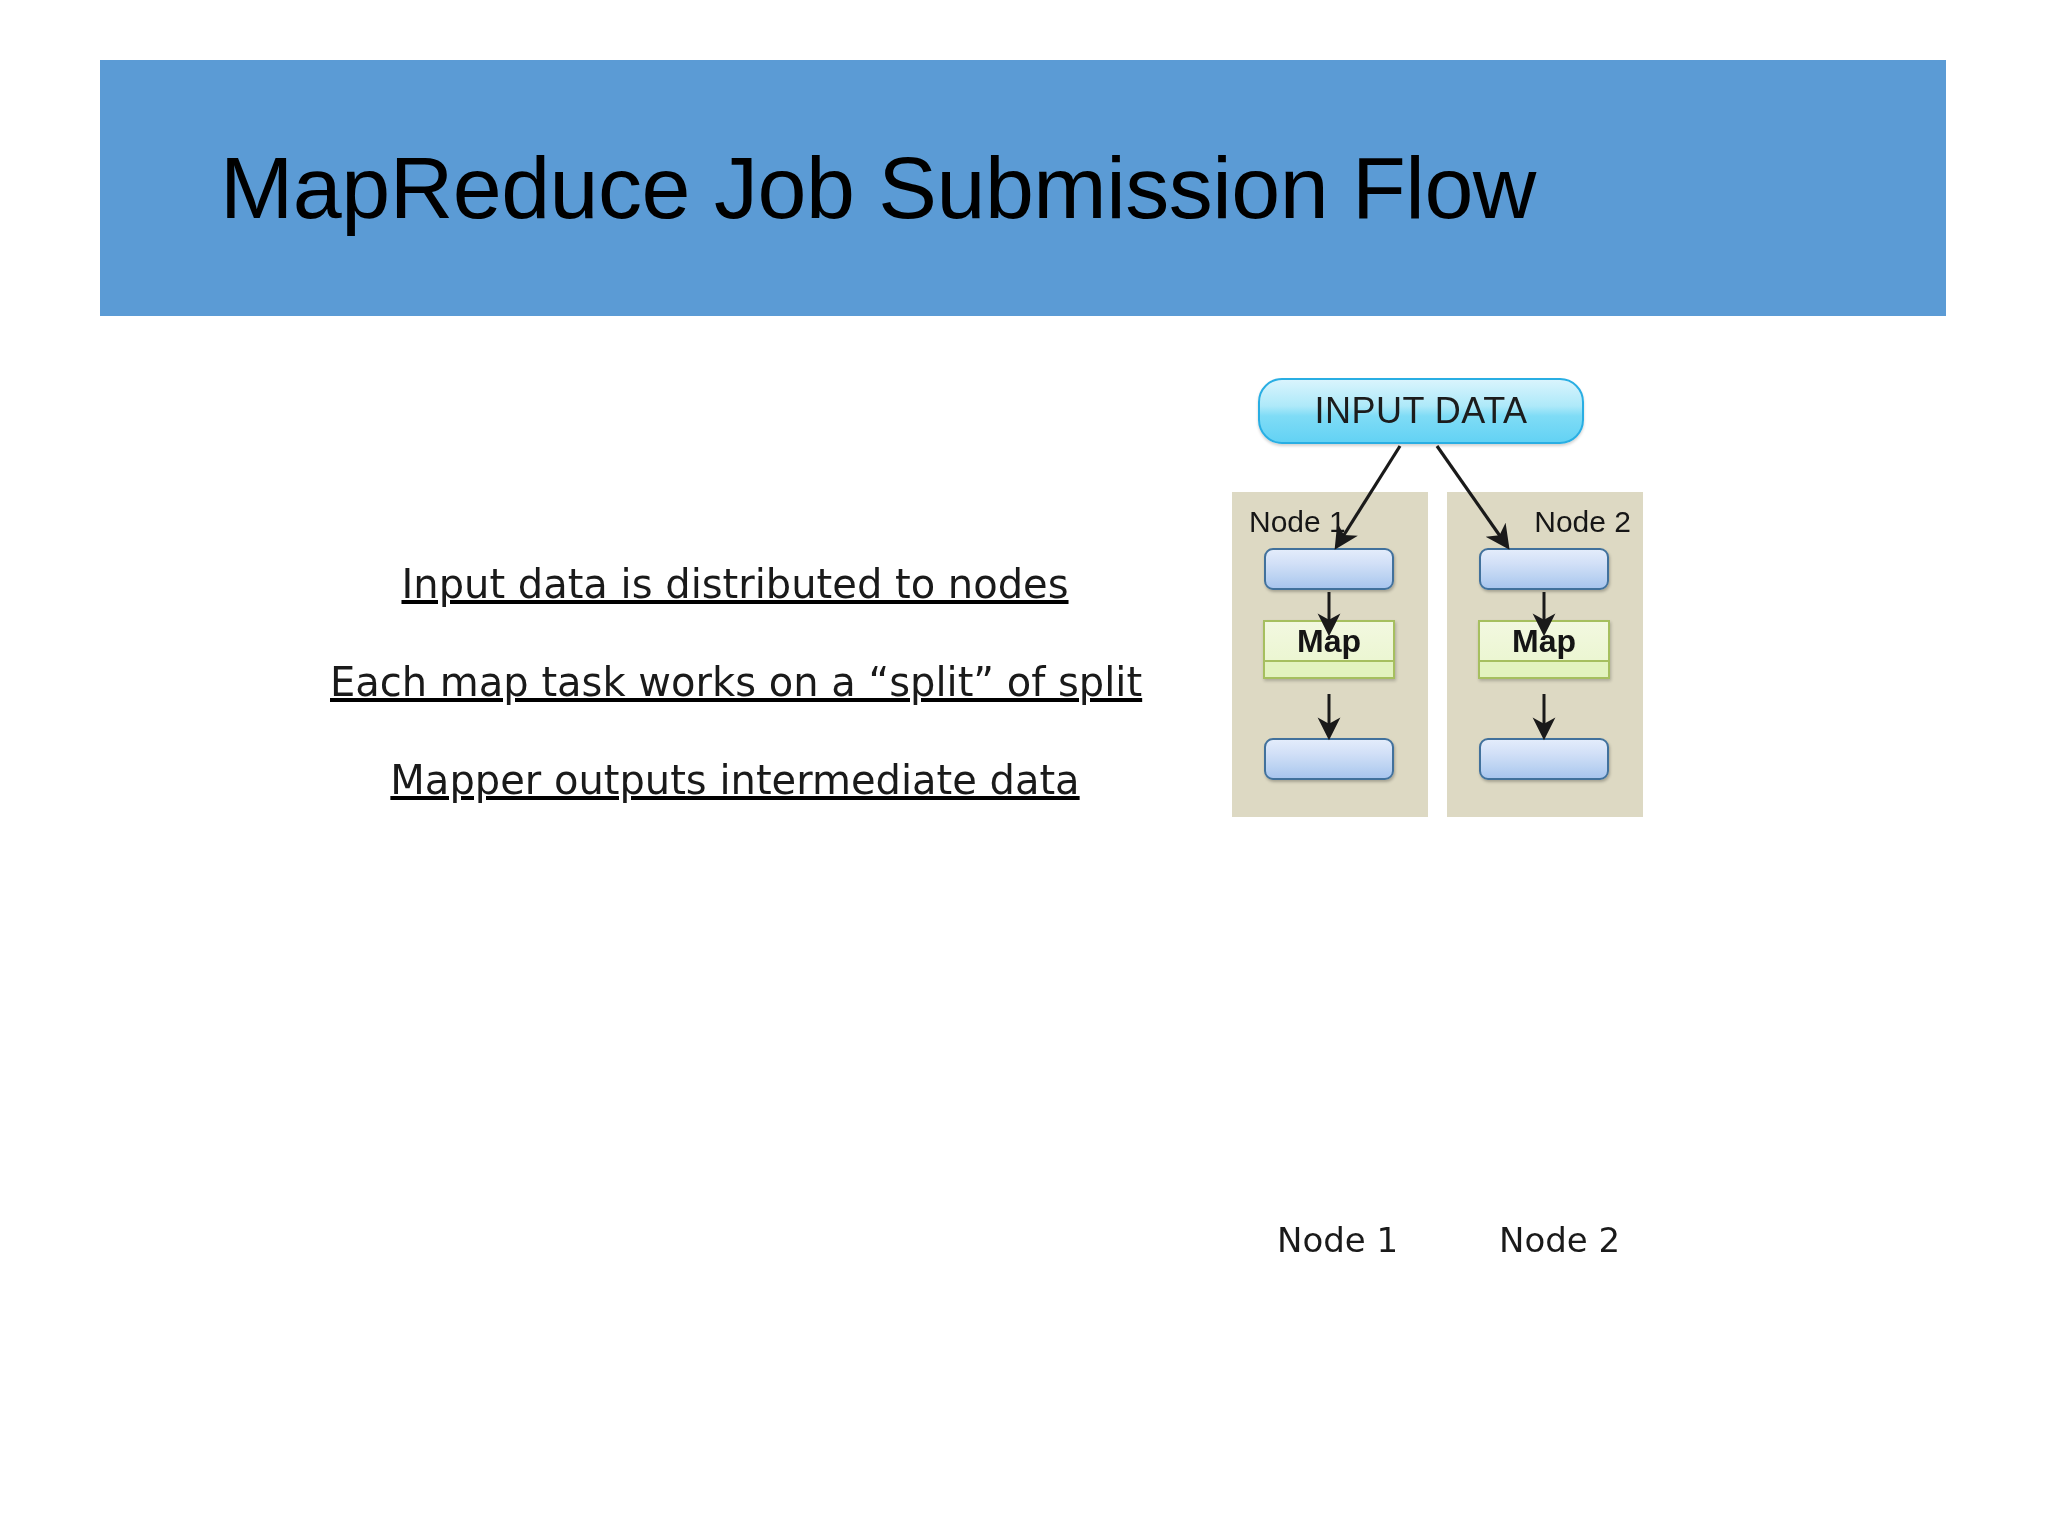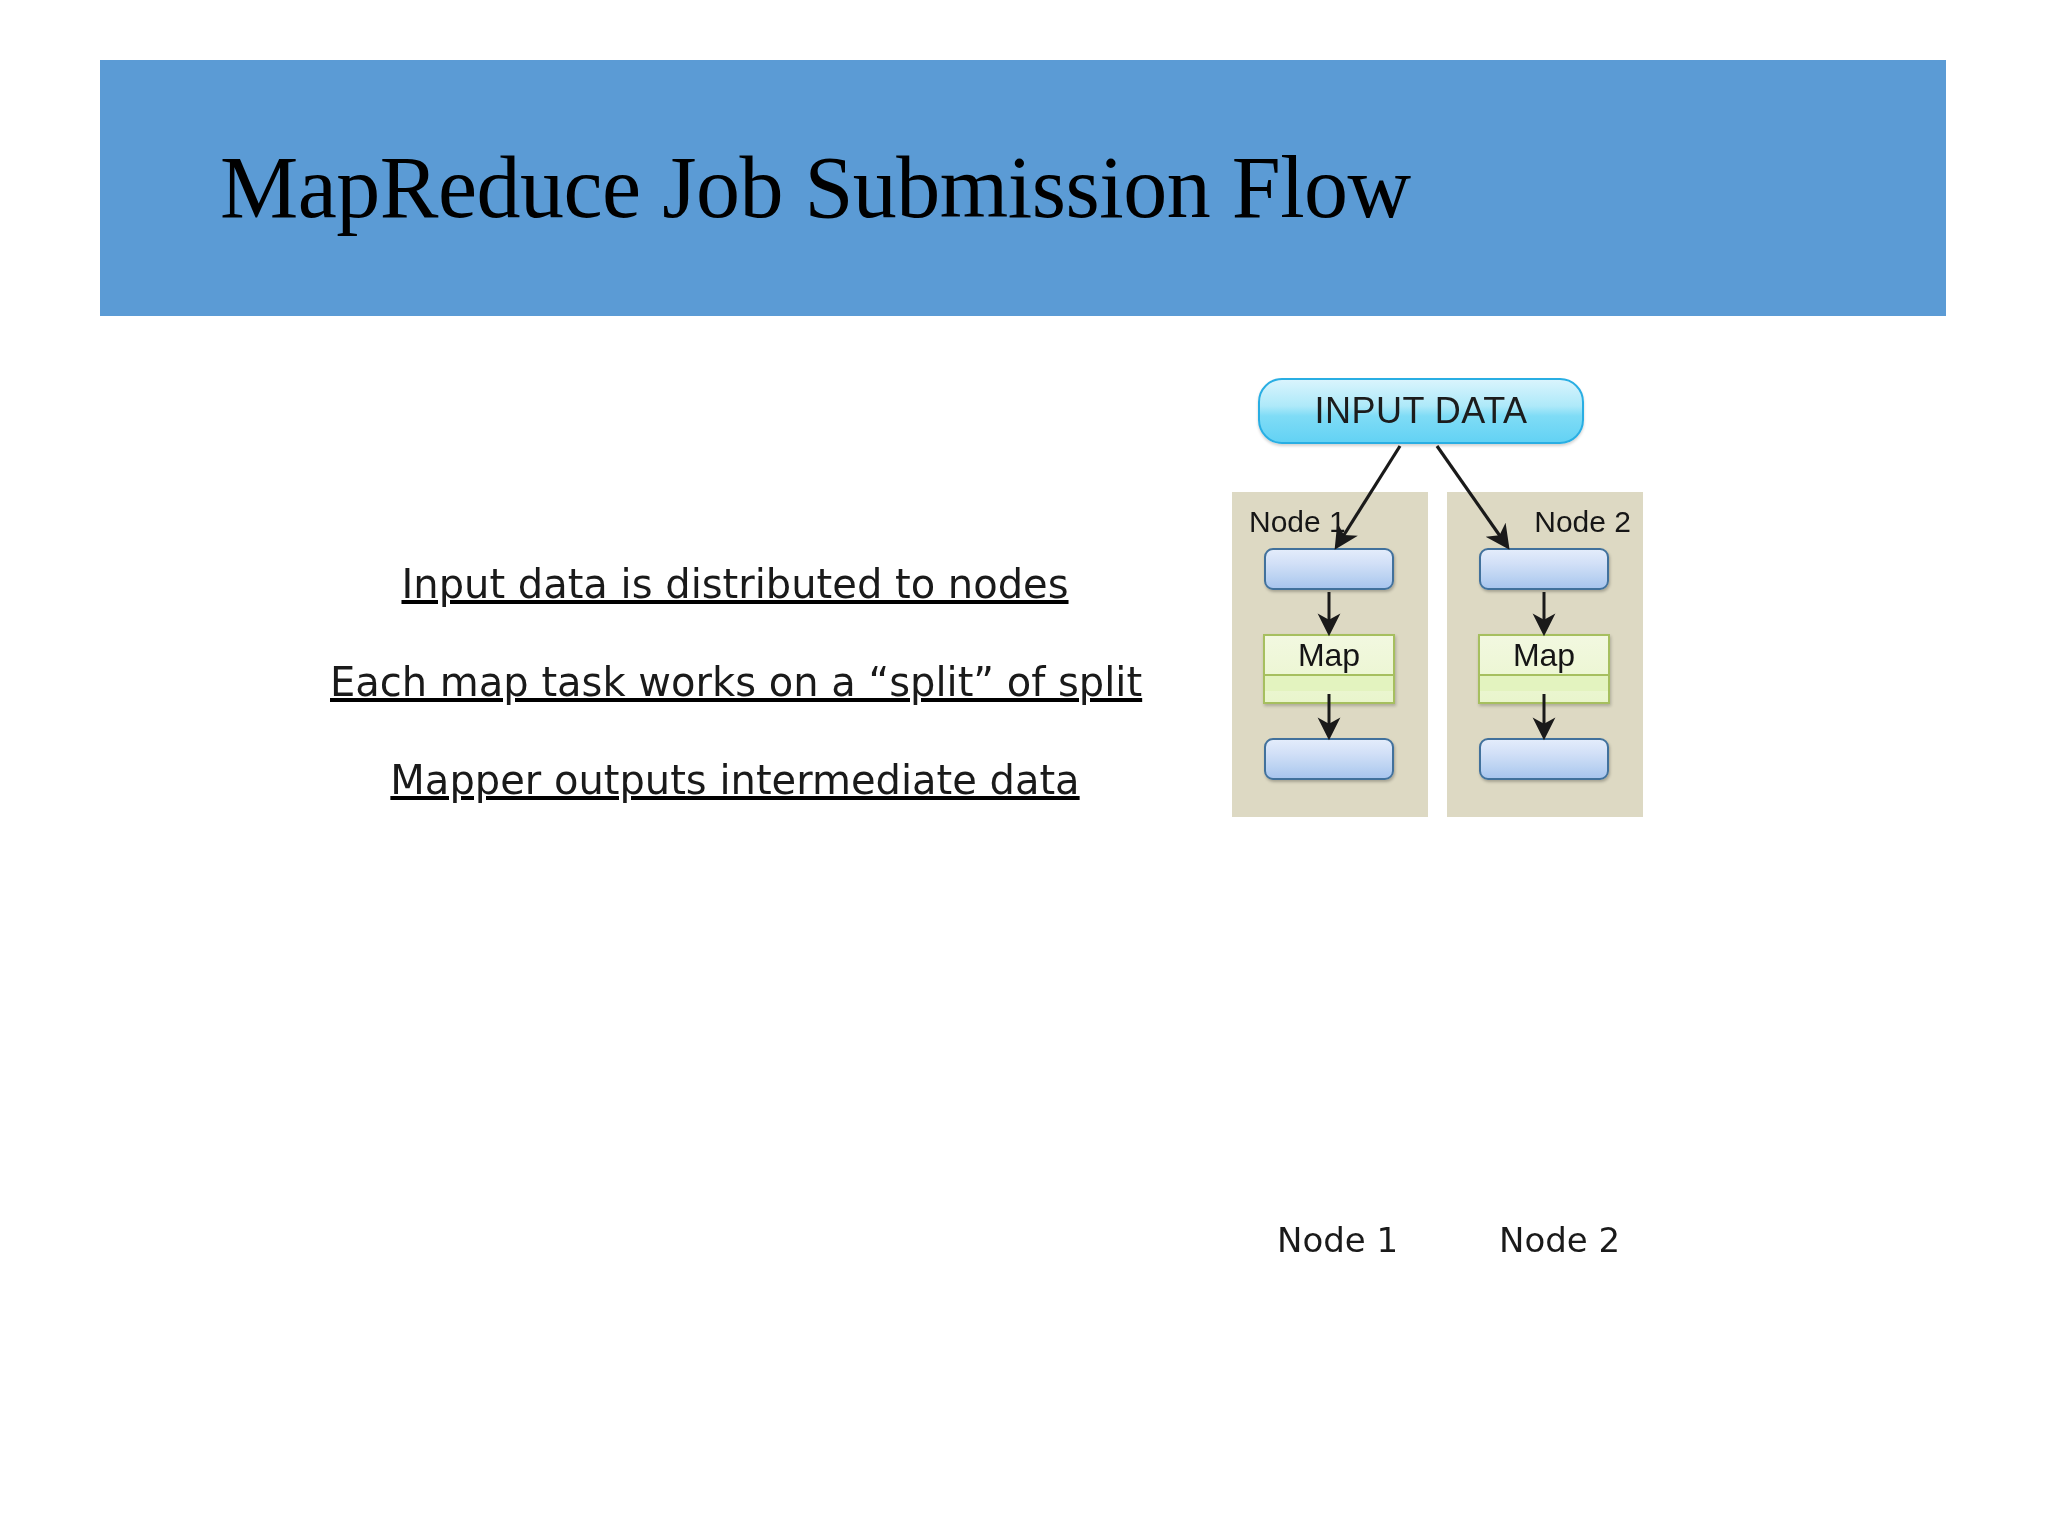--- a/index.html
+++ b/index.html
@@ -31,21 +31,21 @@
     left: 100px;
     top: 60px;
     width: 1846px;
     height: 256px;
     background: #5b9bd5;
   }
   .title-text {
     position: absolute;
     left: 120px;
     top: 78px;
-    font-family: Liberation Serif, serif;
+    font-family: Liberation Sans, sans-serif;
     font-size: 88px;
     font-weight: 300;
     line-height: 100px;
     color: #000000;
     white-space: nowrap;
     letter-spacing: -0.5px;
   }
 
   
   .body-block {
@@ -145,27 +145,28 @@
     background: linear-gradient(to bottom, #e3ecfb 0%, #d2e0f7 35%, #bcd3f2 70%, #a8c5ee 100%);
     box-shadow: 1px 2px 3px rgba(0,0,0,0.25);
   }
   .blue-box.top    { top: 56px; }
   .blue-box.bottom { top: 246px; }
 
   
   .map-box {
     position: absolute;
     left: 31px;
-    top: 142px;
+    top: 128px;
     width: 132px;
-    height: 70px;
+    height: 59px;
     box-sizing: border-box;
     border: 2px solid #a6bf5f;
     background: linear-gradient(to bottom, #f2f8e0 0%, #e9f5cc 100%);
     box-shadow: 1px 2px 3px rgba(0,0,0,0.22);
+    font-weight: bold;
   }
   .map-box-head {
     height: 38px;
     border-bottom: 2px solid #a6bf5f;
     display: flex;
     align-items: center;
     justify-content: center;
   }
   .map-box-label {
     font-family: "Liberation Sans", sans-serif;

